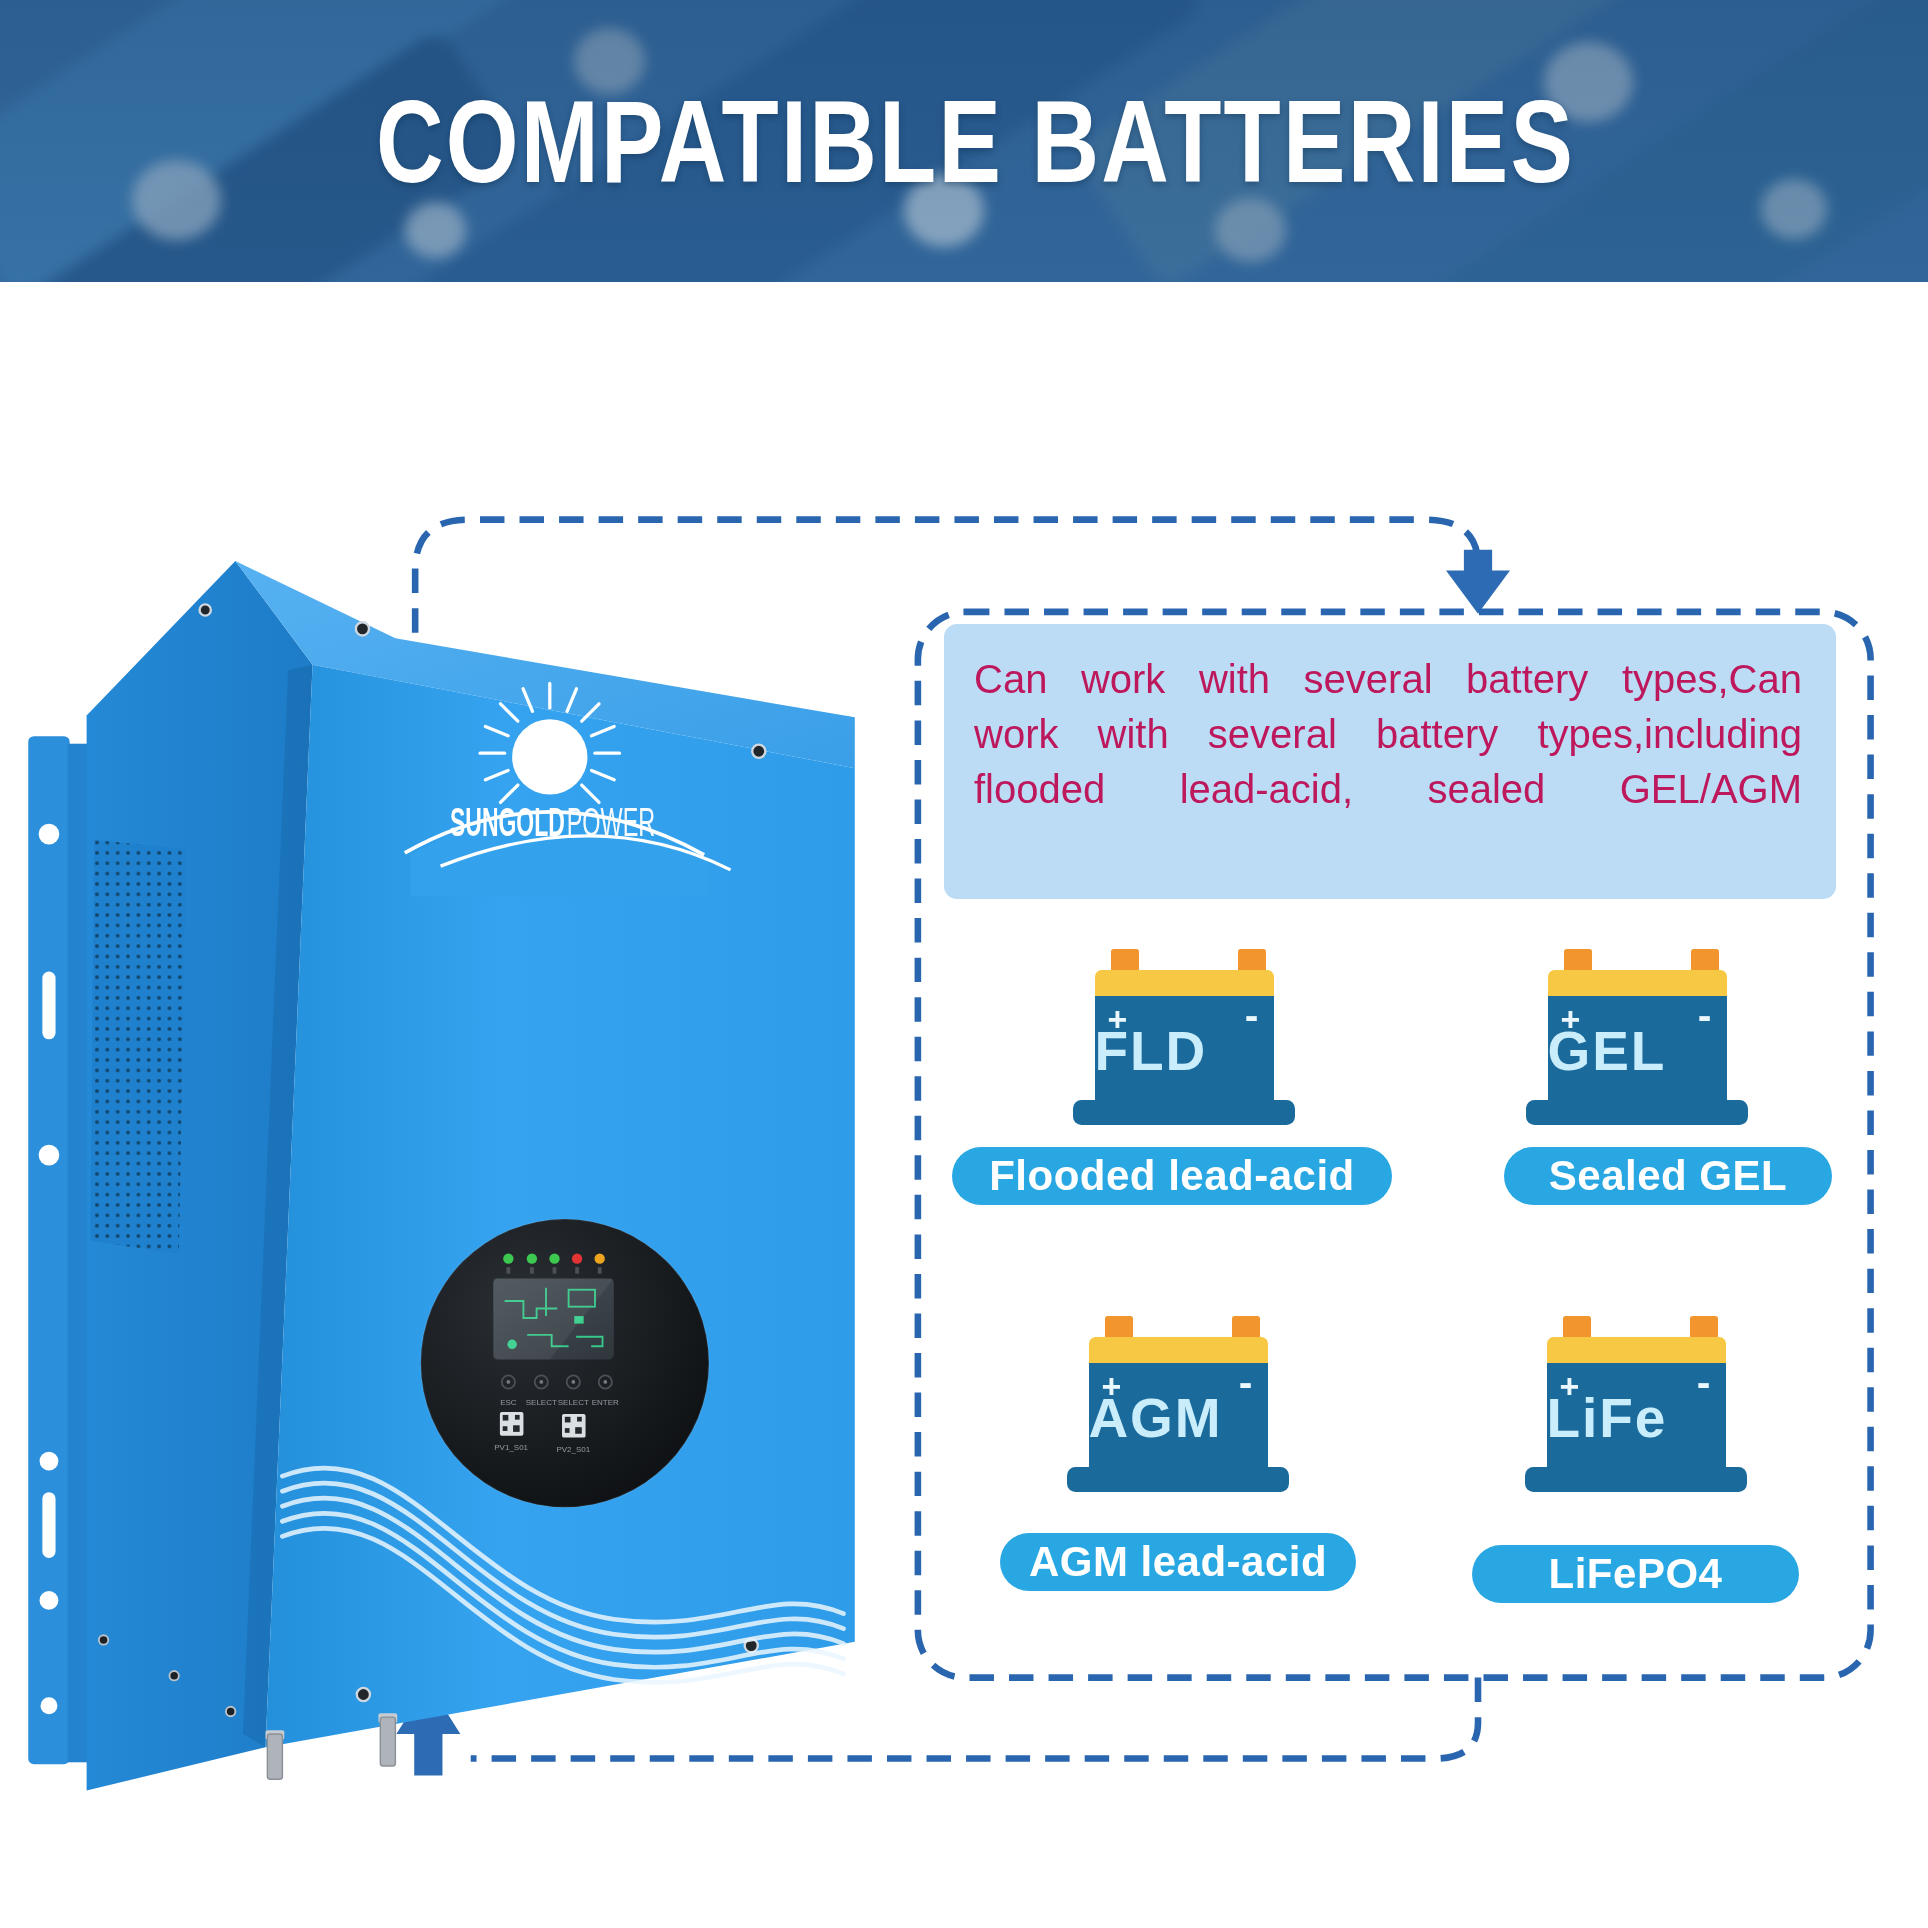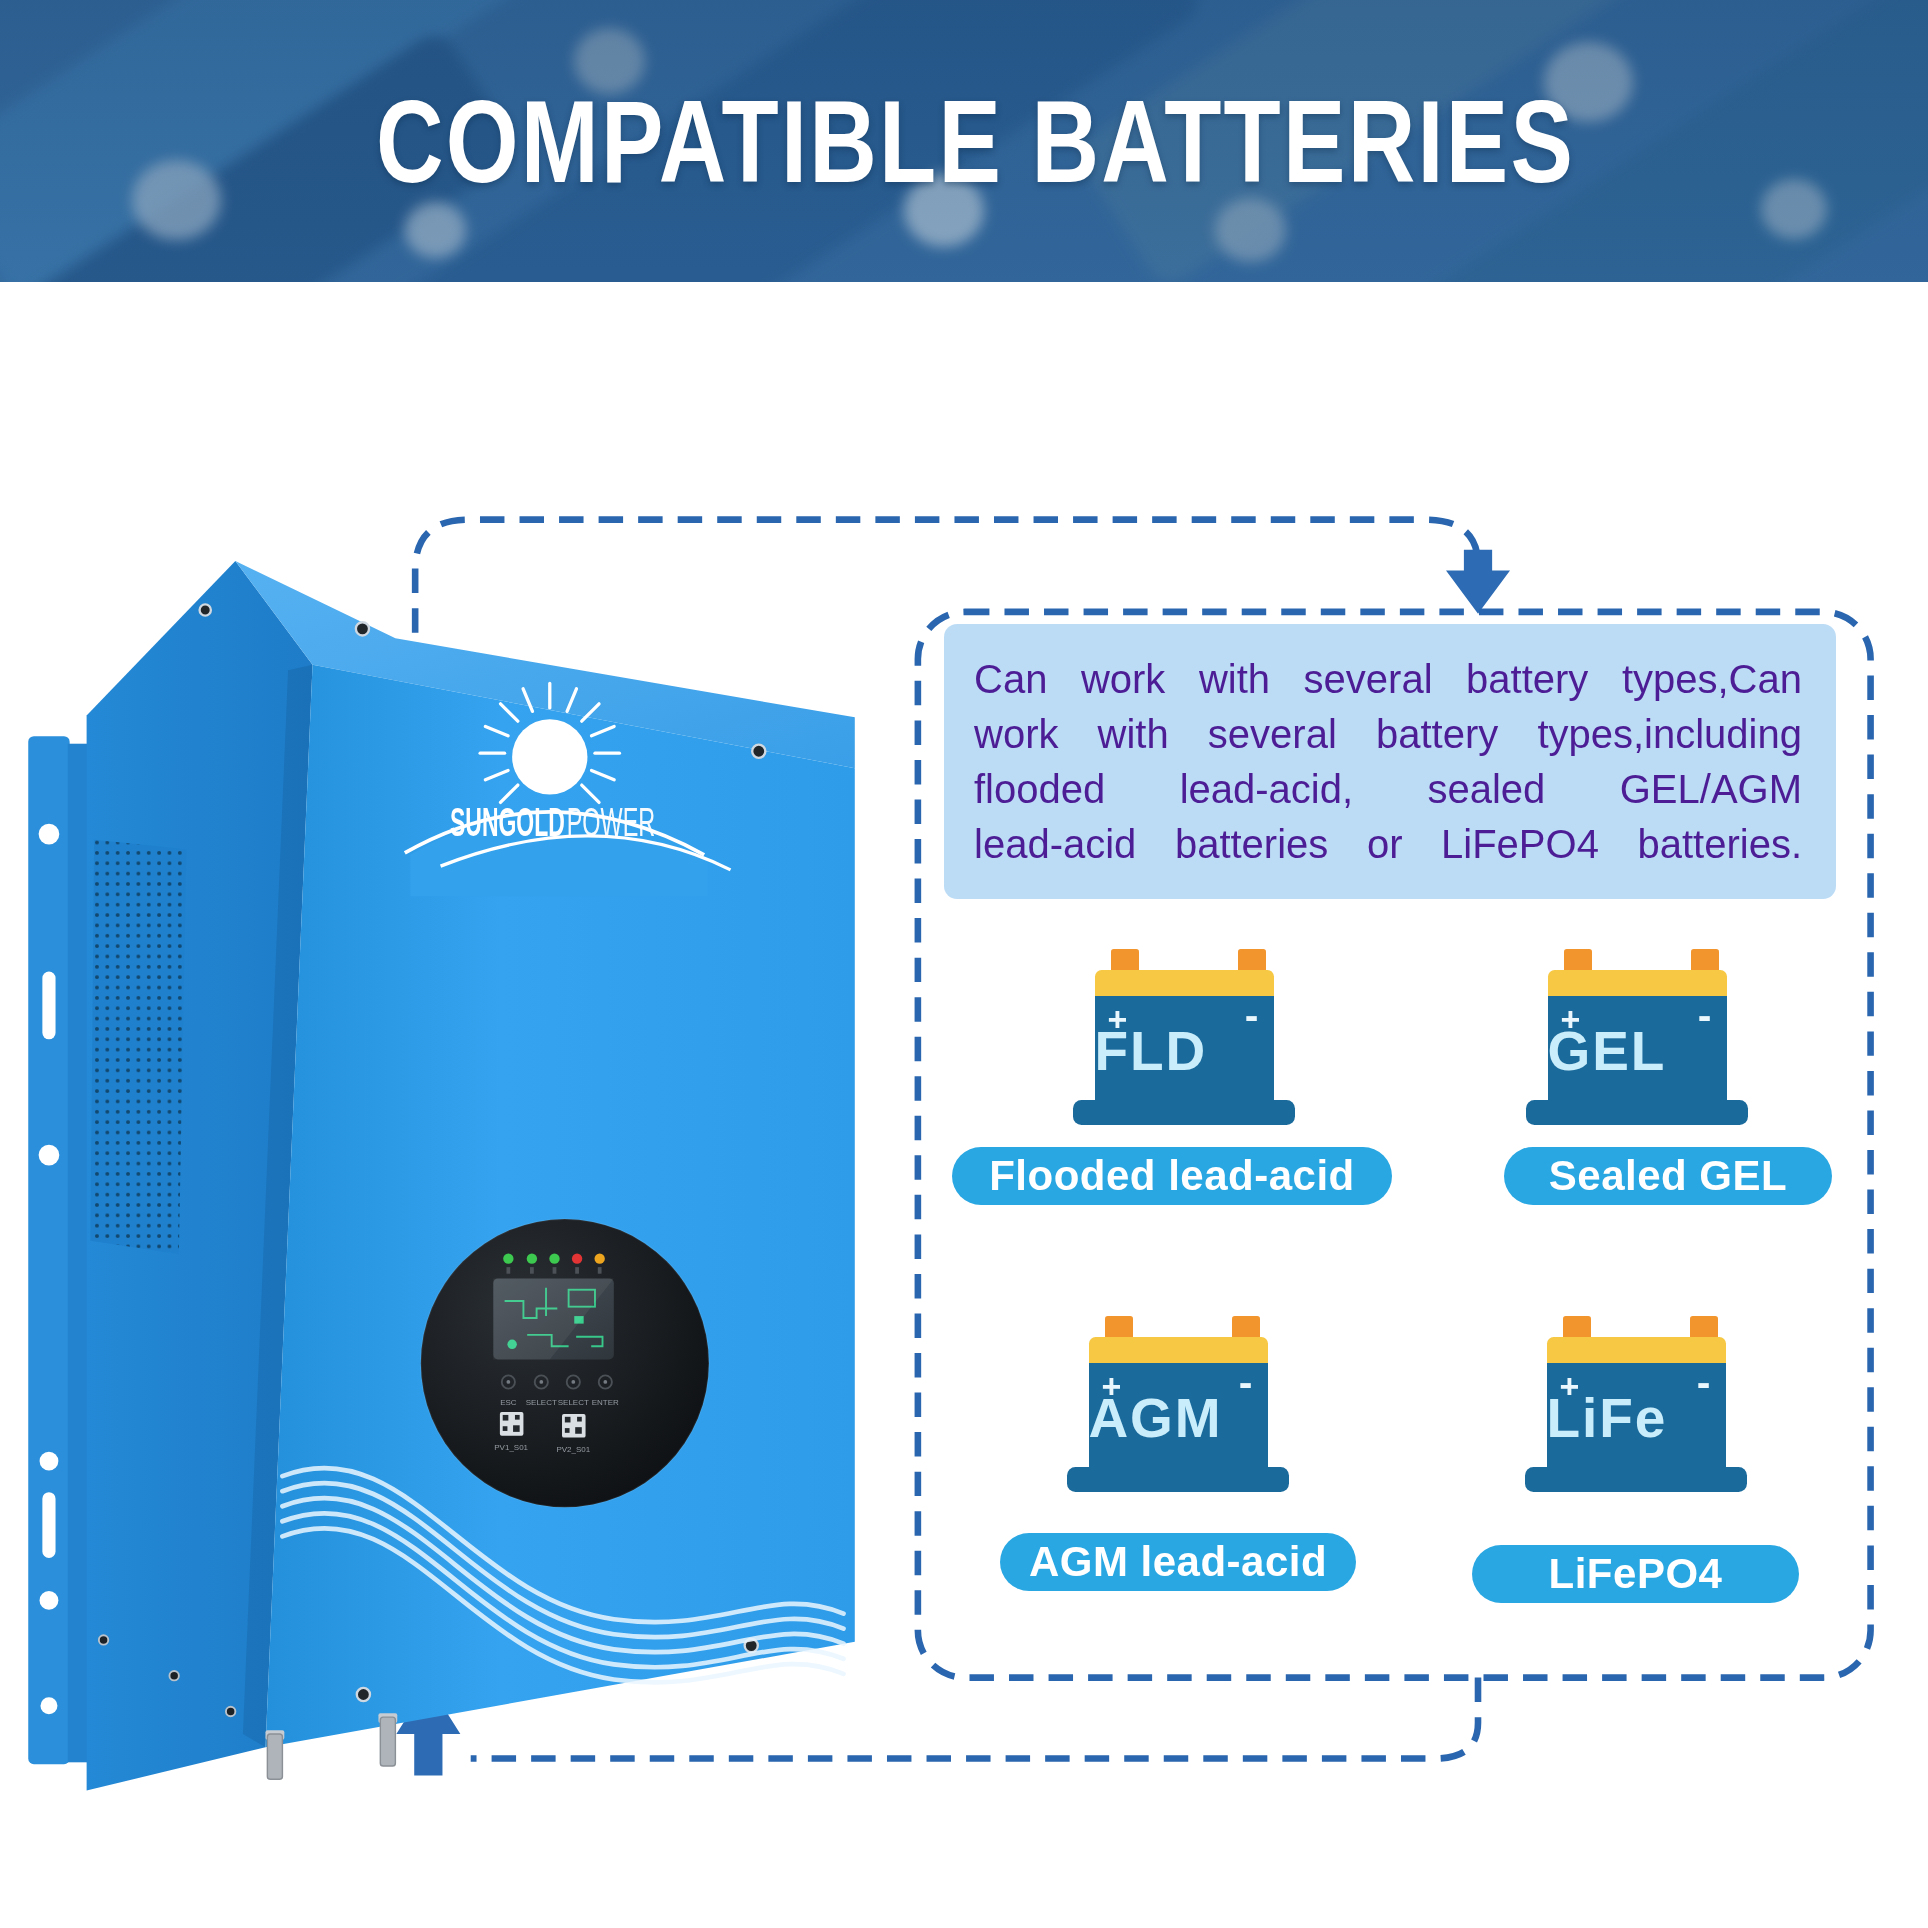--- a/index.html
+++ b/index.html
@@ -14,21 +14,21 @@
   .dot{border-radius:50%;opacity:.75;}
   #hero-tint{position:absolute;inset:0;background:linear-gradient(180deg,rgba(23,62,104,.25),rgba(36,84,131,.15));}
   #title-wrap{position:absolute;left:11px;top:0;width:1928px;height:282px;display:flex;align-items:center;justify-content:center;}
   #title-wrap span{display:inline-block;transform:scaleX(.80);transform-origin:center;
     font-size:117px;font-weight:bold;letter-spacing:2.8px;color:#ffffff;white-space:nowrap;
     text-shadow:0 2.8px 7.5px rgba(10,40,70,.35);} 
 
   
   #info-panel{position:absolute;left:944px;top:624px;width:892px;height:275px;background:#BCDCF6;
     border-radius:13px;box-sizing:border-box;padding:28px 34px 0 30px;}
-  .info-line{color:#4c1d95;font-size:40px;line-height:55px;text-align:justify;text-align-last:justify;
+  .info-line{color:#be185d;font-size:40px;line-height:55px;text-align:justify;text-align-last:justify;
     white-space:nowrap;overflow:hidden;}
 
   
   .batt{position:absolute;width:226px;height:179px;}
   .batt .term{position:absolute;top:0;width:28px;height:24.5px;background:#F2952C;border-radius:2.8px 2.8px 0 0;}
   .batt .cap{position:absolute;left:23.5px;top:21px;width:179px;height:26px;background:#F7C844;border-radius:6.6px 6.6px 0 0;}
   .batt .body{position:absolute;left:23.5px;top:47px;width:179px;height:109px;background:#1A6A9C;}
   .batt .plus{position:absolute;left:13px;top:3.8px;color:#EAF7FD;font-size:34px;font-weight:bold;}
   .batt .minus{position:absolute;right:15px;top:-3.8px;color:#EAF7FD;font-size:41px;font-weight:bold;}
   .batt .code{position:absolute;left:0;top:22.6px;width:100%;text-align:left;color:#C9EDFA;
@@ -240,21 +240,20 @@
         <path d="M300,1616 C430,1566 498,1746 652,1768 C768,1784 818,1730 896,1762"></path>
         <path d="M300,1632 C430,1582 498,1762 652,1784 C768,1800 818,1746 896,1778"></path>
       </g>
     </g>
   </svg>
 
   <div id="info-panel">
     <div class="info-line">Can work with several battery types,Can</div>
     <div class="info-line">work with several battery types,including</div>
     <div class="info-line">flooded lead-acid, sealed GEL/AGM</div>
-    <div class="info-line">lead-acid batteries or LiFePO4 batteries.</div>
   </div>
 
   <div class="batt" style="left:1071px;top:949px;">
     <div class="term" style="left:40px;"></div>
     <div class="term" style="right:31px;"></div>
     <div class="cap"></div>
     <div class="body">
       <span class="plus">+</span>
       <span class="minus">-</span>
       <div class="code">FLD</div>

